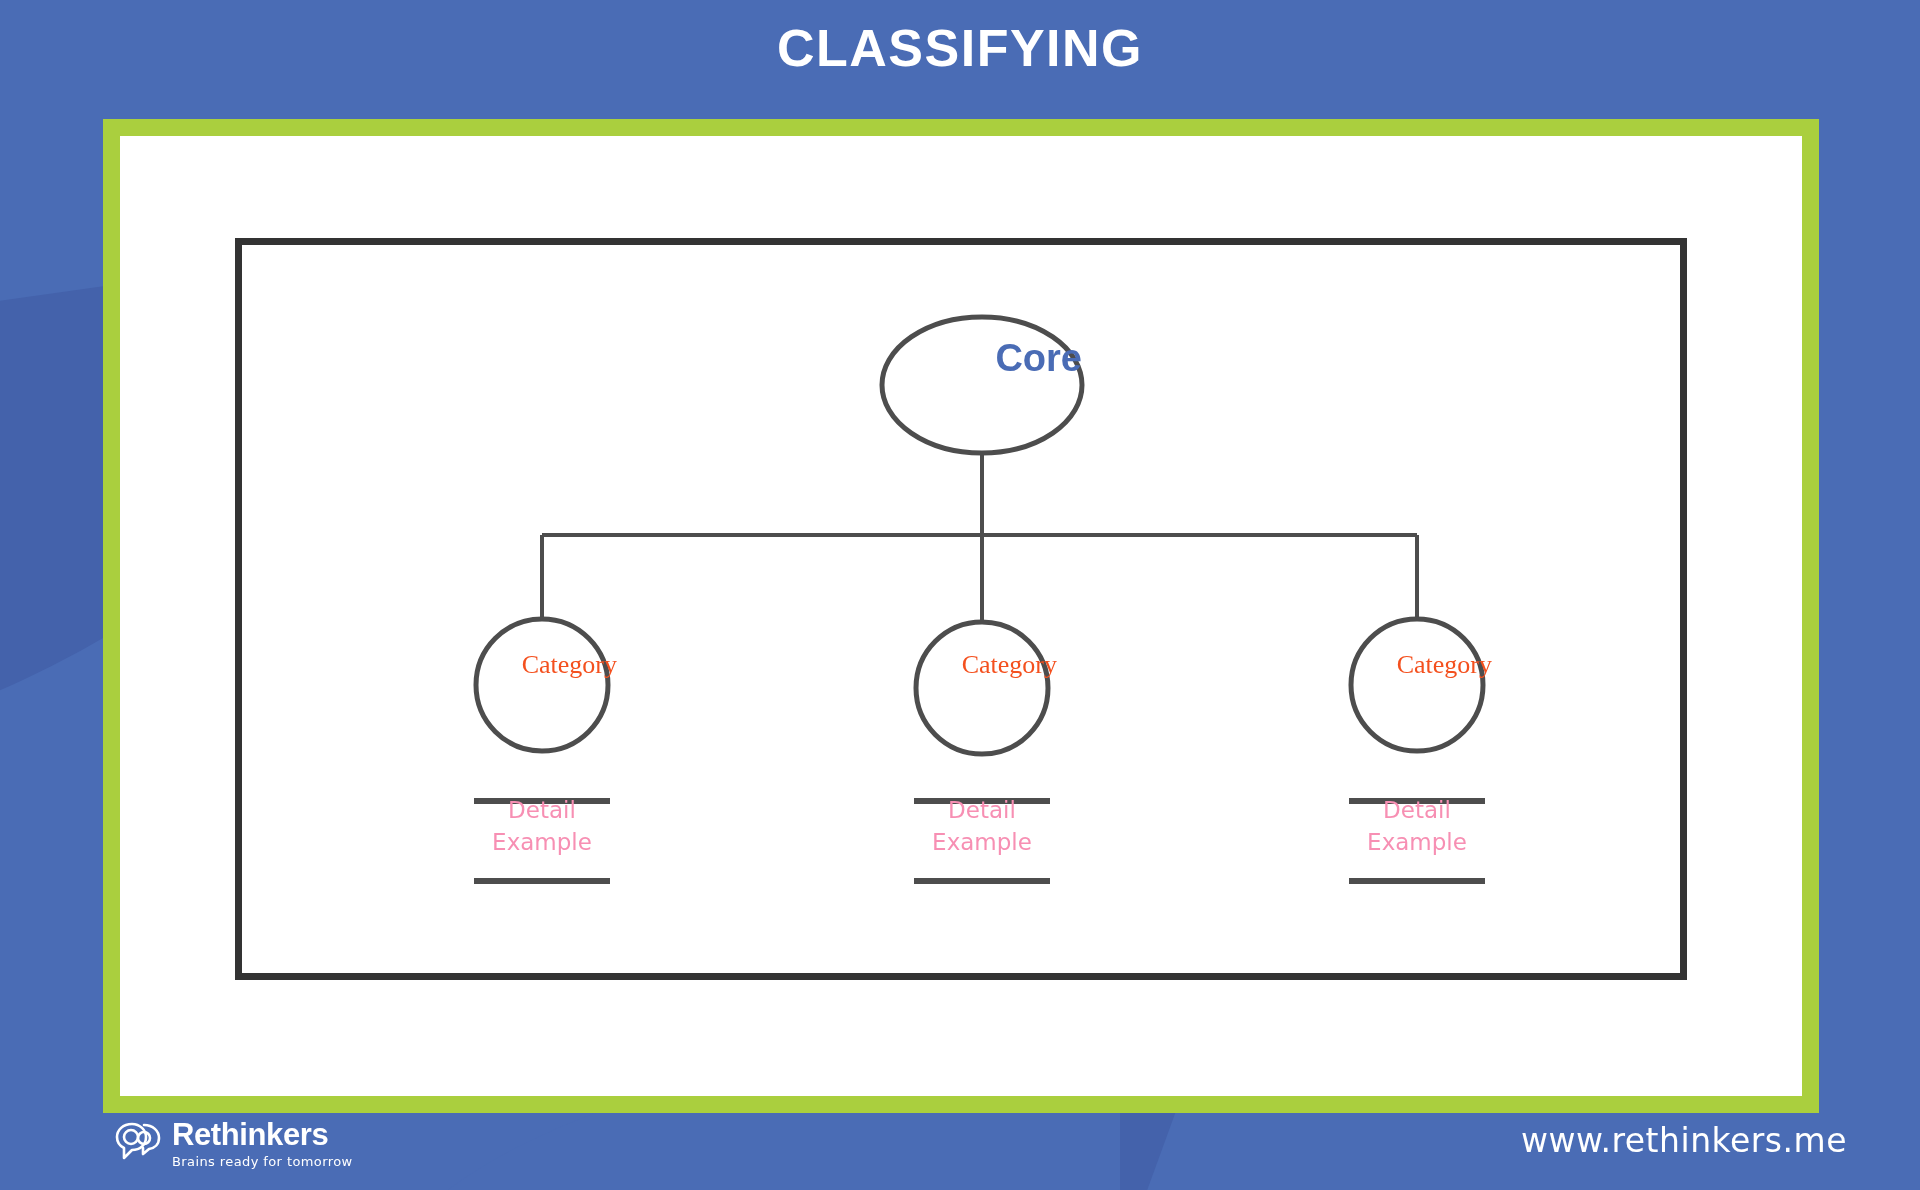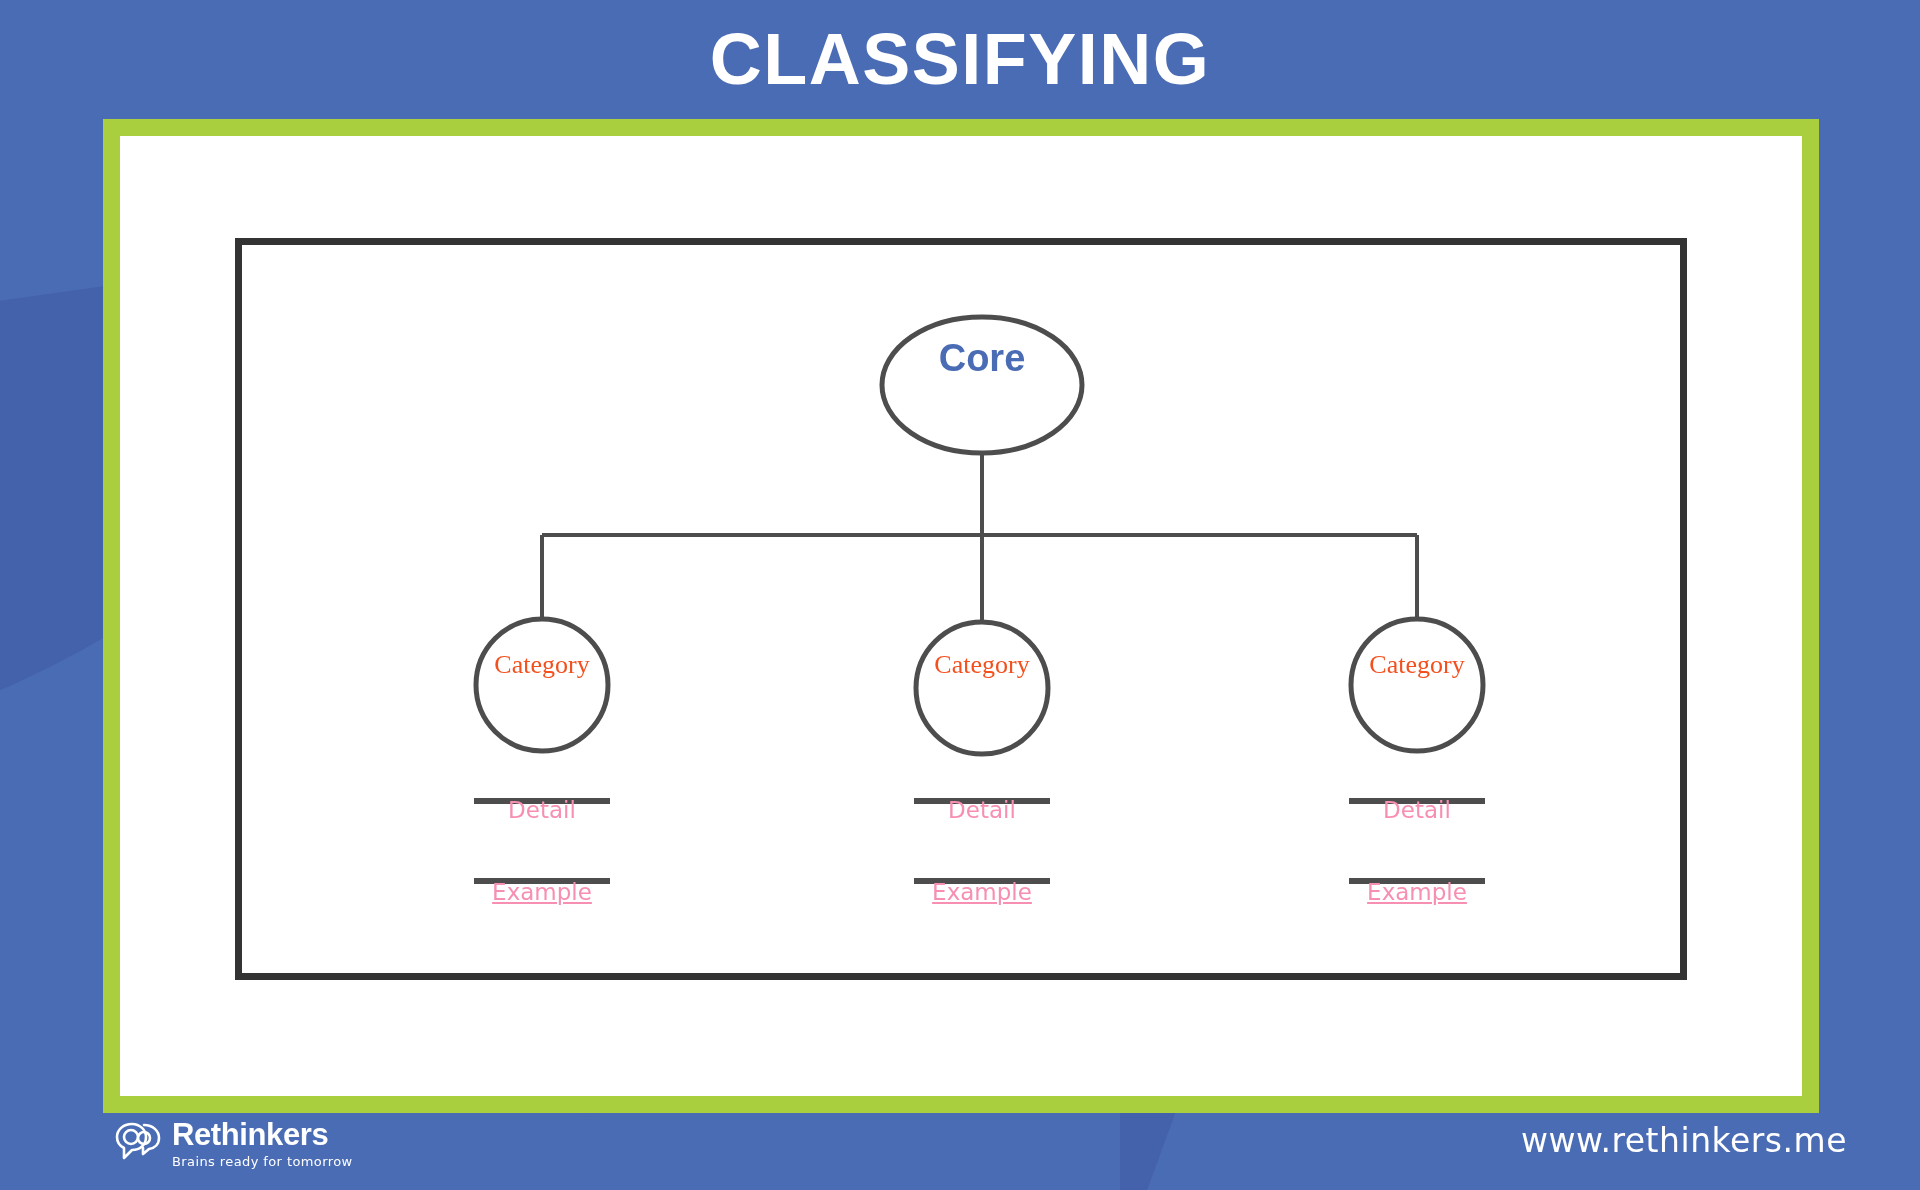--- a/index.html
+++ b/index.html
@@ -35,21 +35,21 @@
     background: #4A6CB5;
     border-radius: 100% 0 0 0;
   }
 
   
   #page-title {
     position: absolute;
     top: 18px; left: 0; width: 1920px;
     text-align: center;
     color: #FFFFFF;
-    font-size: 72px;
+    font-size: 52px;
     font-weight: bold;
     letter-spacing: 1.5px;
   }
 
   
   #card-outer {
     position: absolute;
     left: 103px; top: 119px;
     width: 1716px; height: 994px;
     background: #AACF3E;
@@ -71,21 +71,21 @@
 
   #organizer-canvas {
     position: absolute;
     left: 0; top: 0;
     width: 1452px; height: 742px;
   }
 
   
   .node-label {
     position: absolute;
-    text-align: center;
+    text-align: right;
     white-space: nowrap;
     pointer-events: none;
   }
   #core-label {
     left: 640px; top: 92px; width: 200px;
     color: #4A6CB5;
     font-size: 38px;
     font-weight: bold;
   }
   .category-label {
@@ -102,21 +102,21 @@
   .slot-label {
     position: absolute;
     width: 160px;
     text-align: center;
     color: #F78FB3;
     font-size: 23px;
     font-family: "DejaVu Sans", sans-serif;
     white-space: nowrap;
   }
   .slot-detail  { top: 552px; }
-  .slot-example { top: 634px; text-decoration: underline; }
+  .slot-example { top: 584px; }
   .col-0 { left: 220px; }
   .col-1 { left: 660px; }
   .col-2 { left: 1095px; }
 
   
   #footer-logo {
     position: absolute;
     left: 112px; bottom: 22px;
     display: flex; align-items: center; gap: 8px;
   }

